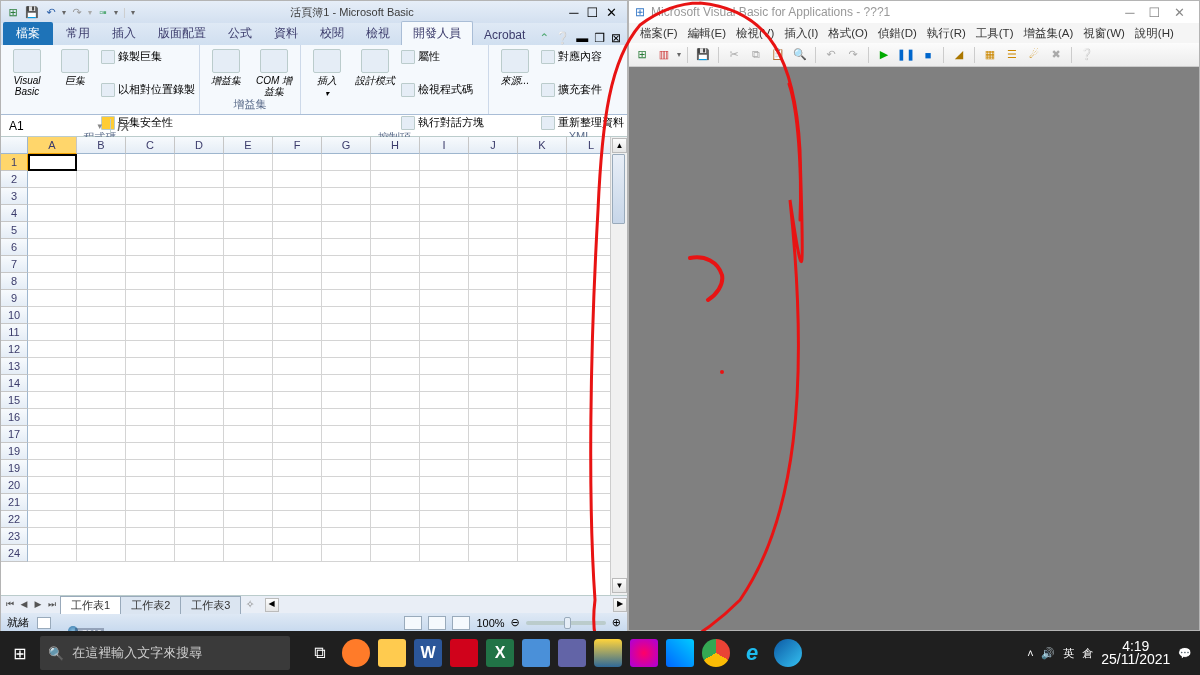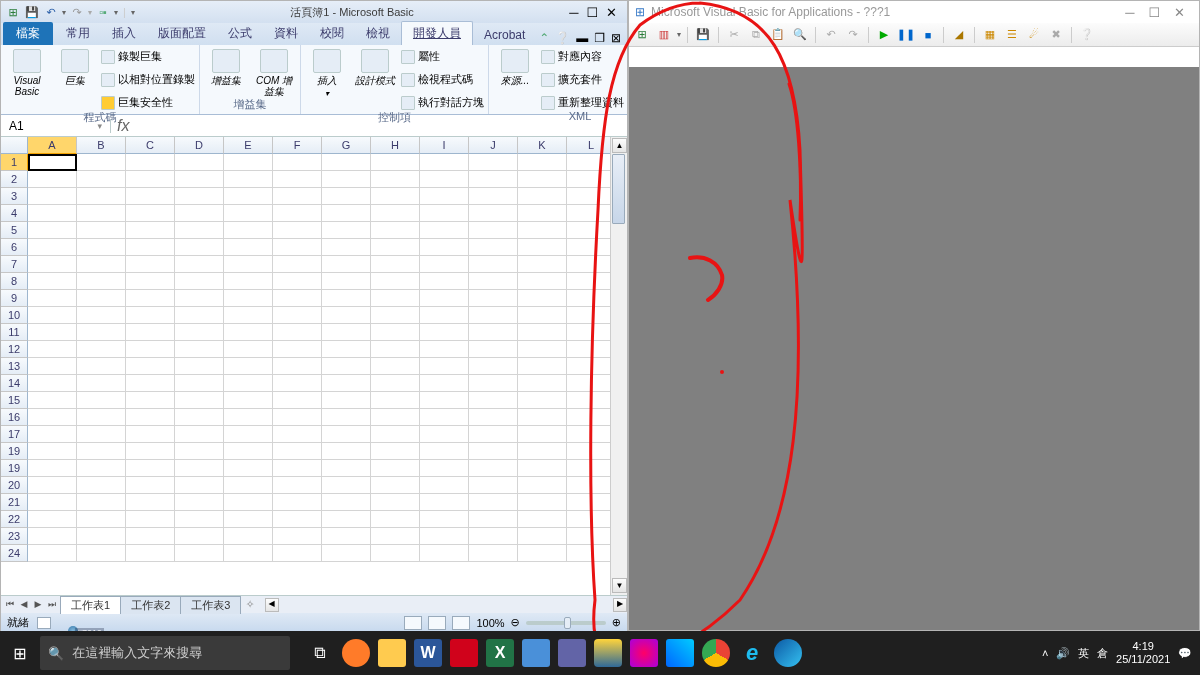--- a/index.html
+++ b/index.html
@@ -8,30 +8,30 @@
 
 .excel-window { position: absolute; left: 0; top: 0; width: 628px; height: 631px; background: #fff; border: 1px solid #b4b4b4; }
 .excel-titlebar { height: 22px; background: linear-gradient(#e6eef8, #d3e0f0); display: flex; align-items: center; font-size: 11px; }
 .excel-titlebar .qat { display: flex; align-items: center; gap: 3px; padding-left: 4px; }
 .excel-titlebar .title { flex: 1; text-align: center; color: #3b3b3b; }
 .excel-titlebar .winctrl { display: flex; align-items: center; gap: 8px; padding-right: 10px; font-size: 13px; }
 .qat-icon { width: 16px; height: 16px; display: inline-flex; align-items: center; justify-content: center; }
 .excel-ribbon-tabs { height: 22px; background: linear-gradient(#dfe9f5, #d0dff0); display: flex; align-items: flex-end; font-size: 12px; padding-left: 2px; gap: 0; }
 .tab { padding: 3px 11px; color: #3b3b6b; cursor: pointer; }
 .tab.file { background: #1e73b8; color: #fff; border-radius: 2px 2px 0 0; margin-right: 2px; padding: 3px 13px; }
-.tab.active { background: #f5f9fd; border: 1px solid #a9bdd6; border-bottom: none; border-radius: 2px 2px 0 0; text-decoration: underline; }
+.tab.active { background: #f5f9fd; border: 1px solid #a9bdd6; border-bottom: none; border-radius: 2px 2px 0 0; }
 .ribbon-right { margin-left: auto; display: flex; gap: 6px; padding-right: 6px; font-size: 12px; align-items: center; }
 .excel-ribbon { height: 70px; background: #f5f9fd; border-bottom: 1px solid #a9bdd6; display: flex; font-size: 11px; }
 .rgroup { display: flex; flex-direction: column; border-right: 1px solid #cdd9e9; padding: 2px 4px; }
 .rgroup-content { flex: 1; display: flex; align-items: flex-start; gap: 4px; }
 .rgroup-label { text-align: center; color: #5a6b8a; font-size: 11px; padding-bottom: 1px; }
 .r-big { display: flex; flex-direction: column; align-items: center; width: 44px; gap: 2px; padding-top: 2px; }
 .r-big .ic { width: 28px; height: 24px; background: #e5edf6; border: 1px solid #bcc; border-radius: 2px; }
 .r-big span { font-size: 10px; text-align: center; line-height: 11px; font-style: italic; }
-.r-stack { display: flex; flex-direction: column; gap: 8px; padding-top: 2px; }
+.r-stack { display: flex; flex-direction: column; gap: 18px; padding-top: 2px; }
 .r-stack .row { display: flex; align-items: center; gap: 3px; font-size: 11px; white-space: nowrap; }
 .mini-ic { width: 14px; height: 14px; background: #e5edf6; border: 1px solid #bcc; border-radius: 1px; display: inline-block; }
 .formula-bar { height: 22px; display: flex; align-items: center; border-bottom: 1px solid #bcc; }
 .name-box { width: 110px; border-right: 1px solid #bcc; padding: 0 8px; font-size: 12px; display: flex; align-items: center; justify-content: space-between; }
 .name-box .dd { color: #888; font-size: 9px; }
 .fx-area { flex: 1; padding: 0 6px; display: flex; align-items: center; gap: 8px; }
 .fx { font-style: italic; color: #666; }
 .grid-area { position: relative; height: 458px; overflow: hidden; }
 .col-headers { display: flex; height: 17px; margin-left: 27px; }
 .col-h { width: 49px; border-right: 1px solid #c6c6c6; border-bottom: 1px solid #9eb6ce; background: linear-gradient(#f7fafd, #e5edf6); text-align: center; font-size: 11px; color: #3b3b6b; line-height: 17px; }
@@ -74,21 +74,21 @@
 
 .anno-svg { position: absolute; left: 0; top: 0; width: 1200px; height: 675px; pointer-events: none; }
 
 
 .taskbar { position: absolute; left: 0; bottom: 0; width: 1200px; height: 44px; background: #1f1f1f; display: flex; align-items: center; color: #fff; }
 .taskbar .start { width: 40px; text-align: center; font-size: 16px; }
 .taskbar .search { display: flex; align-items: center; background: #3a3a3a; height: 34px; width: 250px; border-radius: 2px; padding: 0 8px; gap: 8px; font-size: 13px; color: #ccc; }
 .taskbar .apps { display: flex; gap: 8px; margin-left: 16px; align-items: center; }
 .tb-app { width: 28px; height: 28px; border-radius: 3px; display: flex; align-items: center; justify-content: center; }
 .taskbar .tray { margin-left: auto; display: flex; align-items: center; gap: 8px; font-size: 11px; padding-right: 8px; }
-.clock { text-align: center; line-height: 13px; font-size: 11px; }
+.clock { text-align: center; line-height: 13px; font-size: 14px; }
 
 .frag { position: absolute; left: 75px; top: 628px; font-size: 9px; color: #f0f4fa; background: rgba(20,30,60,.3); padding: 0 2px; border-radius: 0 0 3px 3px;}
 .frag-dot { position: absolute; left: 68px; top: 626px; width: 10px; height: 10px; background: radial-gradient(#8bd, #37a); border-radius: 50%; }
 </style>
 </head>
 <body>
 
 <div class="excel-window">
   <div class="excel-titlebar">
     <div class="qat">
@@ -681,20 +681,33 @@
 <div class="vba-window">
   <div class="vba-title">
     <span style="color:#3a7bc8">⊞</span>
     <span>Microsoft Visual Basic for Applications - ???1</span>
     <div class="ctrls">
       <span style="color:#888">─</span>
       <span style="color:#888">☐</span>
       <span style="color:#888">✕</span>
     </div>
   </div>
+  <div class="vba-menu">
+    <span>檔案(F)</span>
+    <span>編輯(E)</span>
+    <span>檢視(V)</span>
+    <span>插入(I)</span>
+    <span>格式(O)</span>
+    <span>偵錯(D)</span>
+    <span>執行(R)</span>
+    <span>工具(T)</span>
+    <span>增益集(A)</span>
+    <span>視窗(W)</span>
+    <span>說明(H)</span>
+  </div>
   <div class="vba-toolbar">
     <span class="vba-tb-ic" style="color:#2b7d3a">⊞</span>
     <span class="vba-tb-ic" style="color:#c33">▥</span>
       <span style="font-size:8px;color:#666">▾</span>
     <span class="vba-tb-sep"></span>
     <span class="vba-tb-ic" style="color:#2b5fa8">💾</span>
     <span class="vba-tb-sep"></span>
     <span class="vba-tb-ic" style="color:#aaa">✂</span>
     <span class="vba-tb-ic" style="color:#aaa">⧉</span>
     <span class="vba-tb-ic" style="color:#aaa">📋</span>

